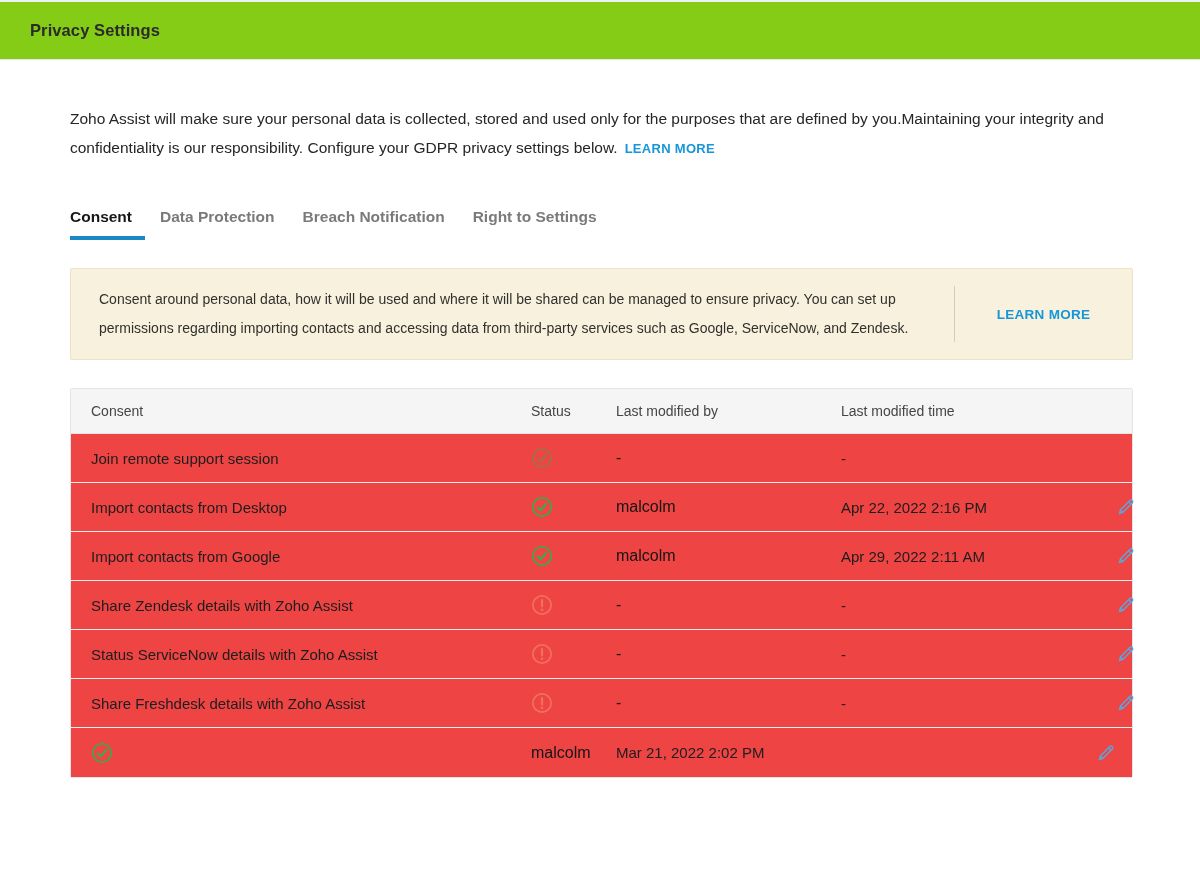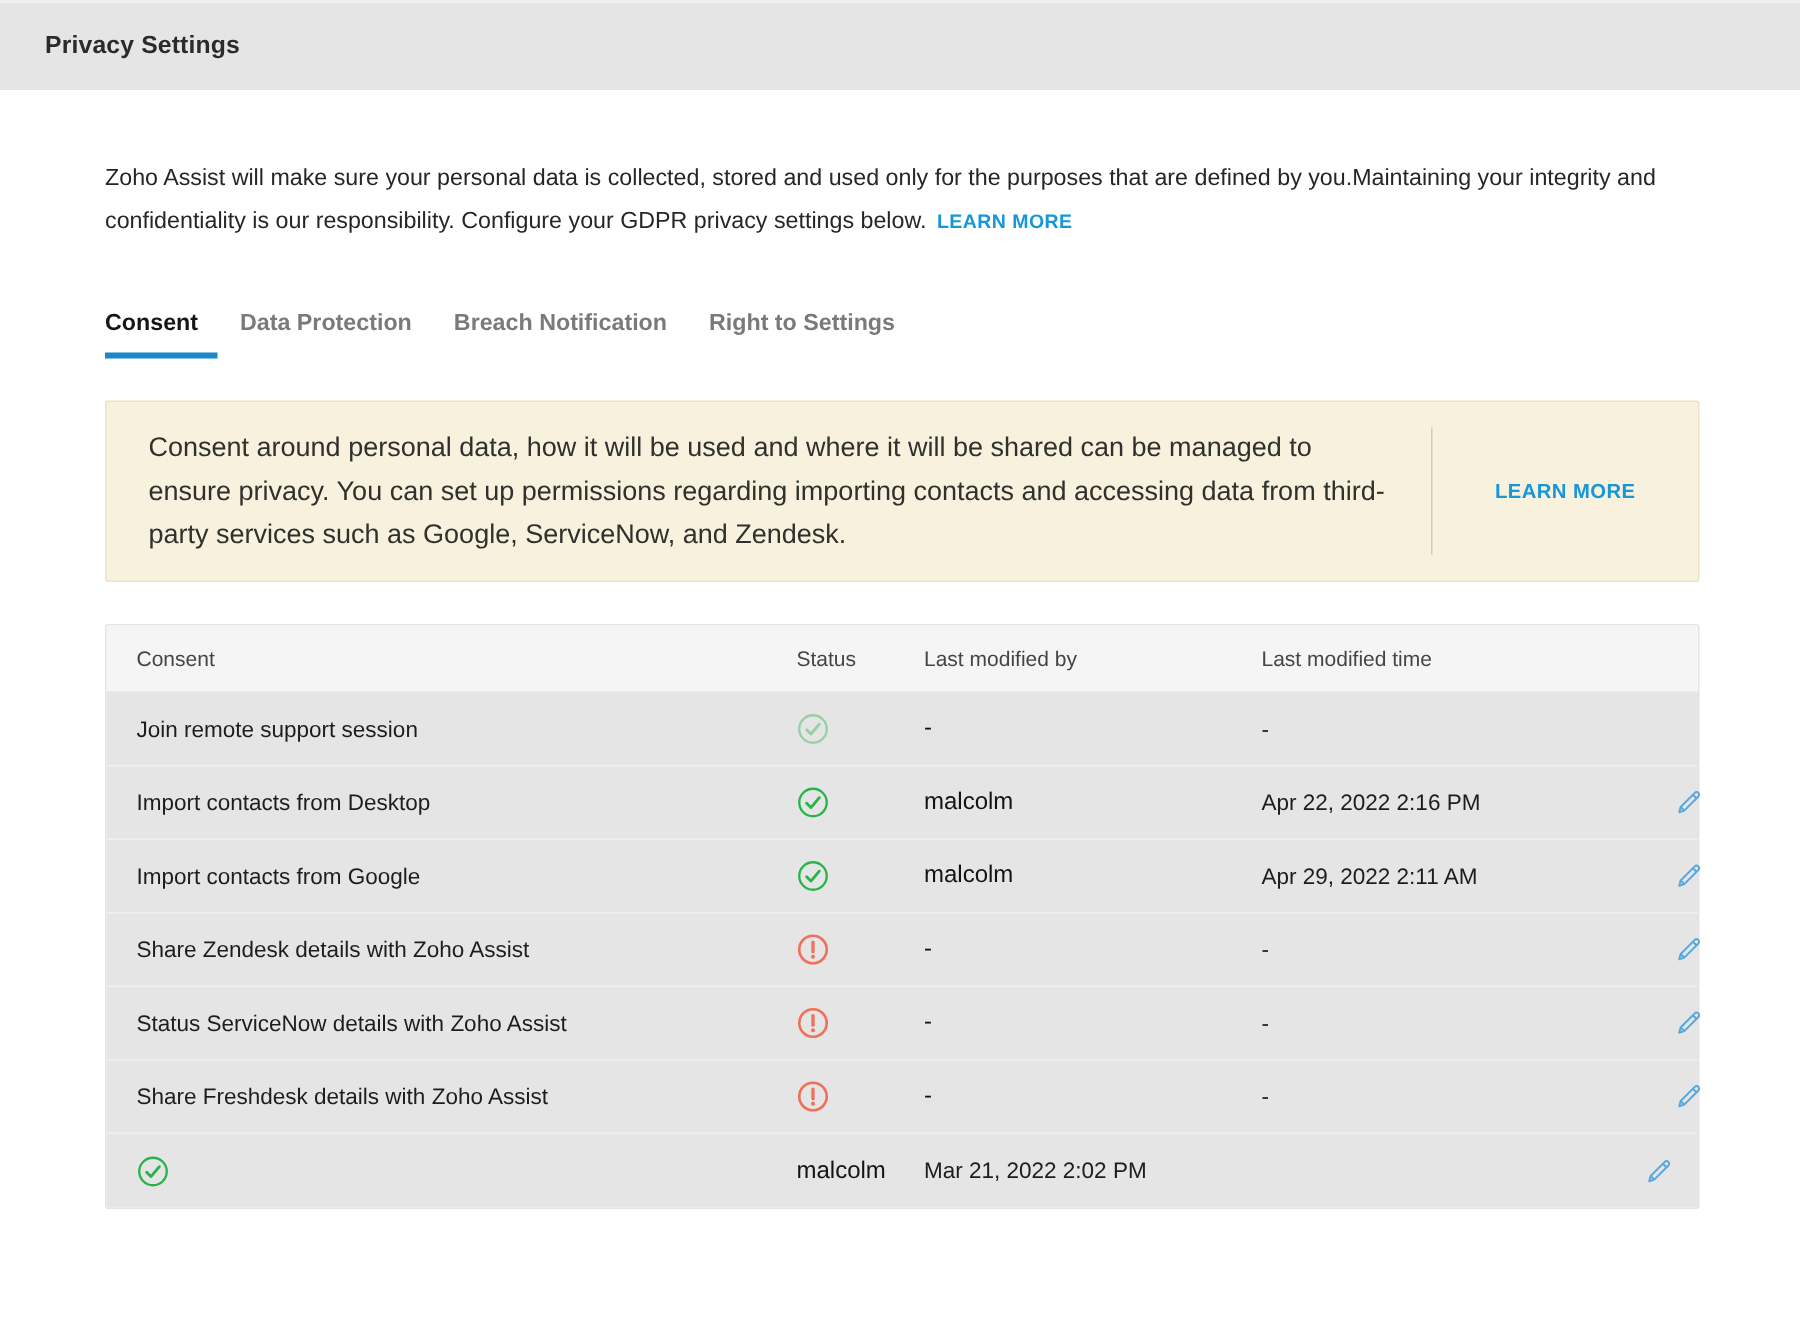--- a/index.html
+++ b/index.html
@@ -13,21 +13,21 @@
   }
 
   
   .page-header {
     height: 60px;
     border-top: 2px solid #eef1f4;
     border-bottom: 1px solid #e6e6e6;
     display: flex;
     align-items: center;
     padding-left: 30px;
-    background: #e5e5e5;
+    background: #84cc16;
   }
   .page-title {
     font-size: 16.5px;
     font-weight: 600;
     color: #2b2b2b;
     letter-spacing: .1px;
   }
 
   
   .content { padding: 0 67px 0 70px; }
@@ -80,21 +80,21 @@
     margin-top: 28px;
     background: #f8f1de;
     border: 1px solid #ebe3c8;
     border-radius: 2px;
     display: flex;
     align-items: stretch;
   }
   .info-box-text {
     flex: 1;
     padding: 16px 28px;
-    font-size: 18px;
+    font-size: 14px;
     line-height: 29px;
     color: #30302c;
     max-width: 912px;
   }
   .info-box-right {
     width: 178px;
     display: flex;
     align-items: center;
     justify-content: center;
     border-left: 1px solid #d2ccb8;
@@ -118,21 +118,21 @@
   .thead {
     height: 45px;
     background: #f5f5f5;
     border-bottom: 1px solid #e4e4e4;
     font-size: 14px;
     color: #454545;
   }
   .trow {
     height: 49px;
     border-bottom: 1px solid #f0f0f0;
-    background: #e5e5e5;
+    background: #ef4444;
   }
   .trow:last-child { border-bottom: none; }
   .td-consent { font-size: 15px; color: #1d1d1d; }
   .td-status { display: flex; align-items: center; }
   .td-status svg { width: 22px; height: 22px; display: block; }
   .td-status svg.muted { opacity: .42; }
   .td-by { font-size: 16px; color: #141414; }
   .td-time { font-size: 15px; color: #1d1d1d; }
   .td-edit { justify-self: end; display: flex; align-items: center; }
   .td-edit svg { width: 20px; height: 20px; display: block; cursor: pointer; }

